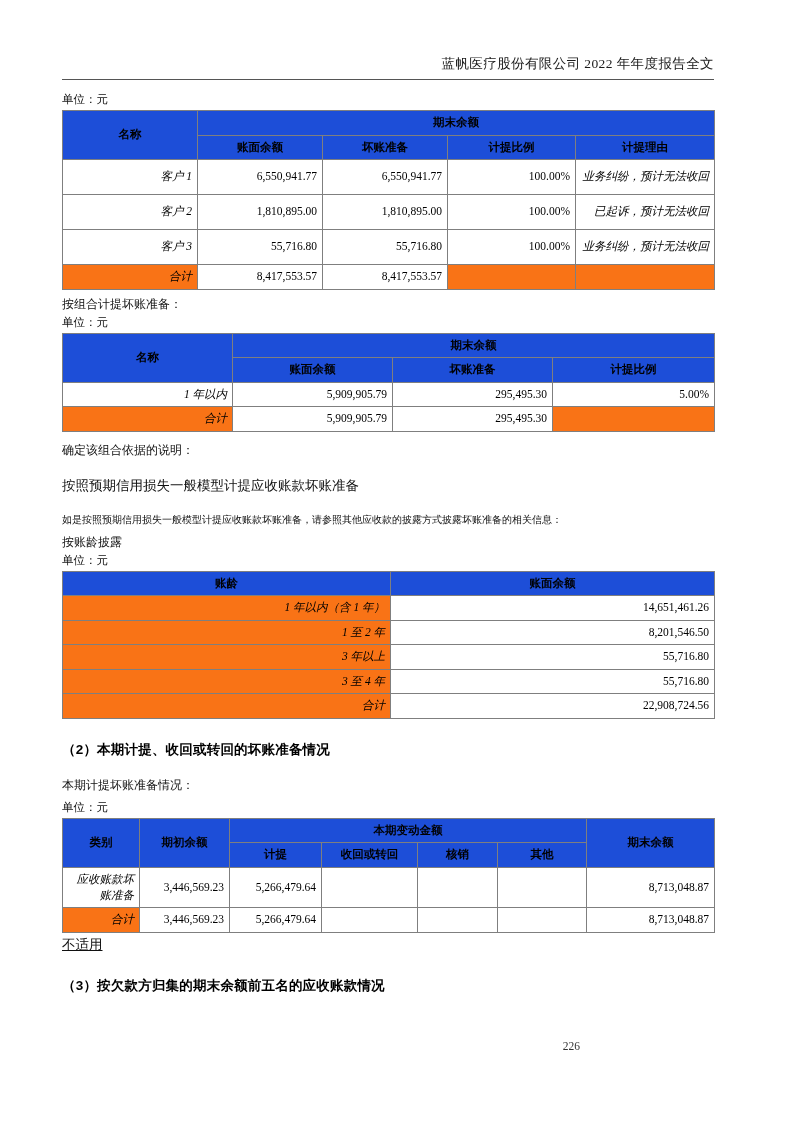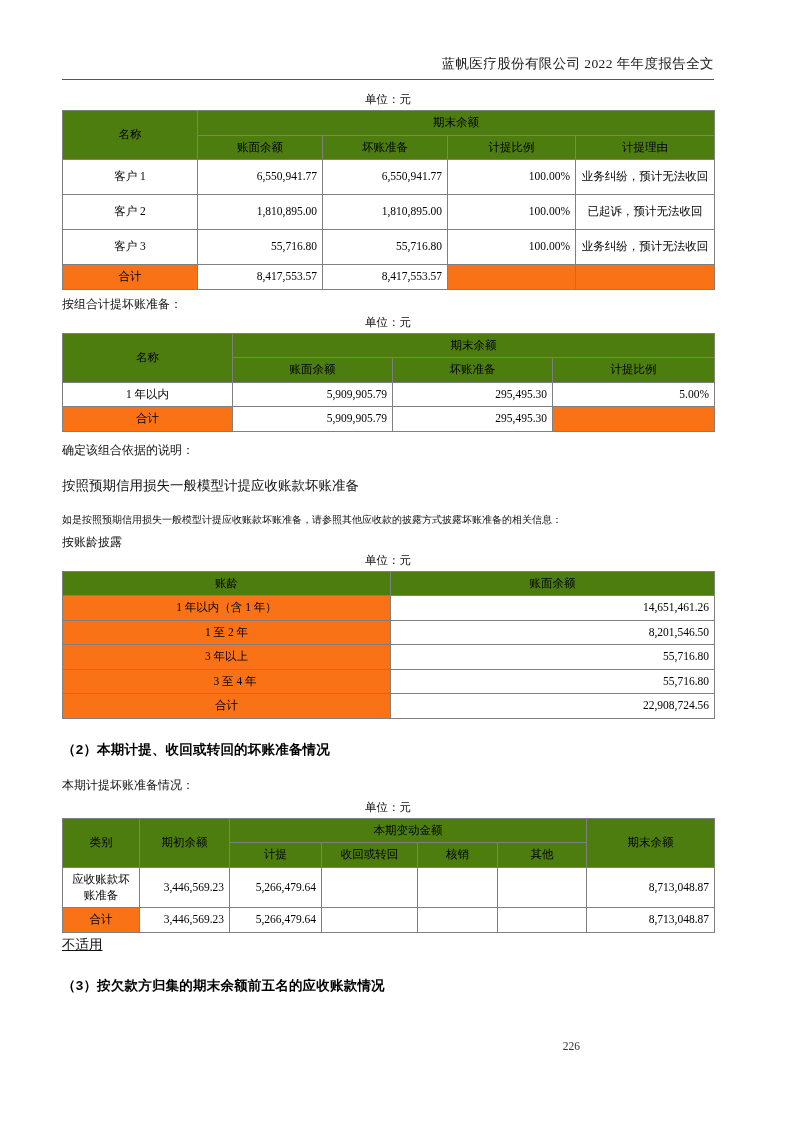--- a/index.html
+++ b/index.html
@@ -11,39 +11,39 @@
   .page{position:absolute;left:0;top:0;width:646px;height:1123px;}
 
   
   .hdr{position:absolute;left:62px;top:55px;width:652px;}
   .hdr-title{text-align:right;font-size:13.5px;letter-spacing:.4px;color:#1a1a1a;}
   .hdr-rule{margin-top:6px;border-bottom:1.3px solid #555;width:652px;}
 
   
   .body{position:absolute;left:62px;top:92px;width:652px;}
 
-  .unit{text-align:center;font-size:11.5px;margin:0 0 3px 0;color:#111;}
+  .unit{text-align:left;font-size:11.5px;margin:0 0 3px 0;color:#111;}
   .para{font-size:12px;margin:9px 0 6px 0;color:#111;line-height:1.5;}
   .para.lead{font-size:13.5px;margin:17px 0 16px 0;}
   .para.tight{margin:5px 0 2px 0;}
   .para.small{font-size:10px;}
   .h3{font-size:13.5px;font-weight:bold;margin:22px 0 17px 0;
       font-family:"Liberation Sans","DejaVu Sans",sans-serif;letter-spacing:.2px;}
 
   
   table{border-collapse:collapse;width:652px;table-layout:fixed;font-size:11.5px;}
   table td,table th{
     border:1px solid #7f7f7f;padding:4px 5px;vertical-align:middle;
     font-weight:normal;line-height:1.35;
   }
   thead td{background:#d9d9d9;text-align:center;}
-  .hcell{background:#4d7c0f;text-align:center;}
+  .hcell{background:#1d4ed8;text-align:center;font-weight:bold;}
   .gray{background:#f97316;margin-top:27px;}
   .num{text-align:right;}
-  .lft{text-align:center;}
+  .lft{text-align:right;font-style:italic;}
   .indent{padding-left:22px;}
   .rowtall td{height:26px;}
 
   
   .pgno{position:absolute;right:66px;top:1040px;font-size:11.5px;color:#333;}
 </style>
 </head>
 <body>
 
 <div class="page">

